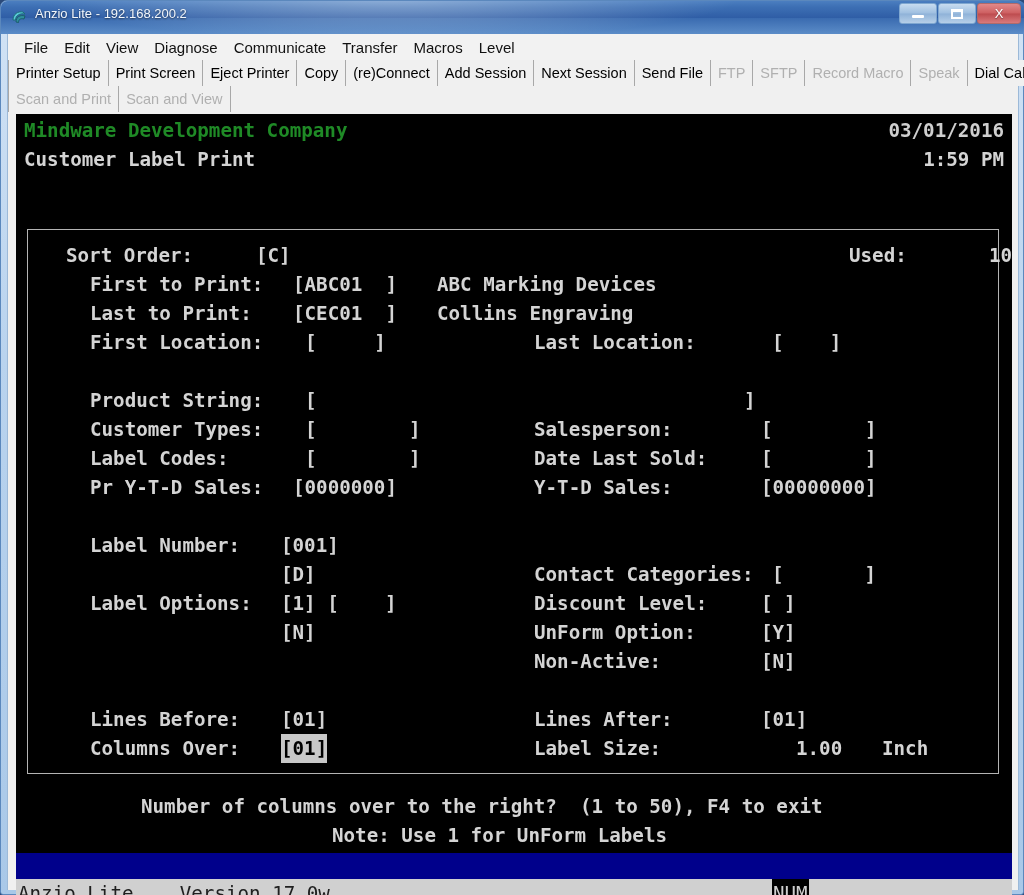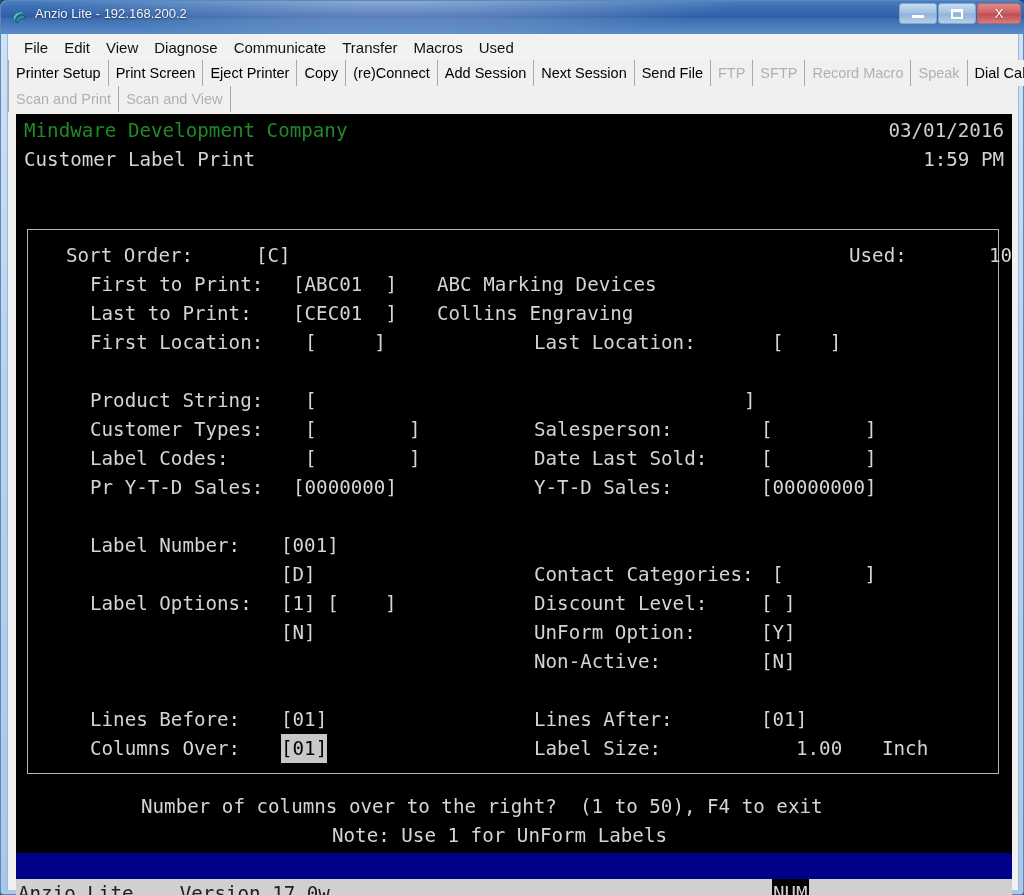--- a/index.html
+++ b/index.html
@@ -127,20 +127,21 @@
     line-height:29px;
     color:#cfcfcf;
     letter-spacing:0px;
     white-space:pre;
   }
   .term-line {
     position:absolute;
     left:0;
     height:29px;
     white-space:pre;
+    font-weight:bold;
   }
   .white { color:#d4d4d4; }
   .inverse { background:#c8c8c8; color:#000000; }
 
   
   #form-box {
     position:absolute;
     left:11px; top:115px;
     width:972px; height:545px;
     border:1px solid #b4b4b4;
@@ -209,21 +210,21 @@
   <div id="client">
 
     <div id="menu-bar">
       <div class="menu-item">File</div>
       <div class="menu-item">Edit</div>
       <div class="menu-item">View</div>
       <div class="menu-item">Diagnose</div>
       <div class="menu-item">Communicate</div>
       <div class="menu-item">Transfer</div>
       <div class="menu-item">Macros</div>
-      <div class="menu-item">Used</div>
+      <div class="menu-item">Level</div>
     </div>
 
     <div class="toolbar-row" id="toolbar-row-1">
       <div class="tb-btn">Printer Setup</div>
       <div class="tb-btn">Print Screen</div>
       <div class="tb-btn">Eject Printer</div>
       <div class="tb-btn">Copy</div>
       <div class="tb-btn">(re)Connect</div>
       <div class="tb-btn">Add Session</div>
       <div class="tb-btn">Next Session</div>

